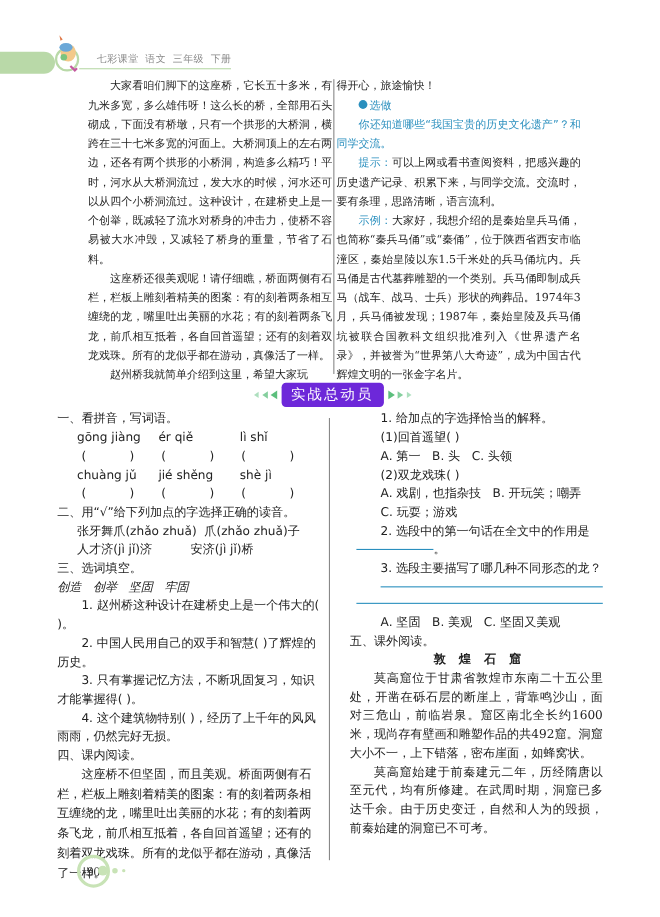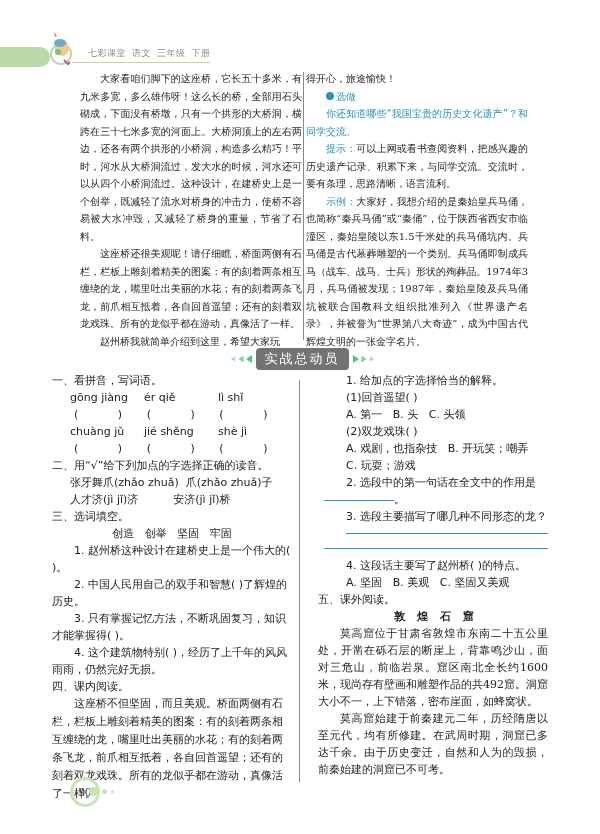--- a/index.html
+++ b/index.html
@@ -24,32 +24,32 @@
   .blue { color: #2a8fbe; font-family: "DejaVu Sans", sans-serif; }
   .bullet { display: inline-block; width: 8px; height: 8px; border-radius: 50%; background: #2a8fbe; margin-right: 2px; vertical-align: 0; }
 
   .section-banner { position: absolute; left: 212px; top: 348px; width: 180px; height: 22px; display: flex; align-items: center; justify-content: center; gap: 4px; }
   .tri-l, .tri-r { display: flex; gap: 2px; align-items: center; }
   .tri { width: 0; height: 0; border-top: 4px solid transparent; border-bottom: 4px solid transparent; }
   .tri-l .tri { border-right: 6px solid #5cbf7d; }
   .tri-r .tri { border-left: 6px solid #5cbf7d; }
   .tri.s1 { opacity: 0.5; transform: scale(0.7); }
   .tri.s2 { opacity: 0.75; transform: scale(0.85); }
-  .banner-label { background: #737373; color: #fff; font-family: "DejaVu Sans", sans-serif; font-size: 13px; padding: 2px 9px; border-radius: 4px; letter-spacing: 2px; }
+  .banner-label { background: #6d28d9; color: #fff; font-family: "DejaVu Sans", sans-serif; font-size: 13px; padding: 2px 9px; border-radius: 4px; letter-spacing: 2px; }
 
   .ex { position: absolute; font-family: "DejaVu Sans", sans-serif; font-size: 11px; line-height: 17px; color: #222; }
   .ex p { margin: 0; }
   .ex-left { left: 52px; top: 372px; width: 240px; }
   .ex-right { left: 324px; top: 372px; width: 224px; }
   .pinyin-row { display: flex; padding-left: 18px; }
   .pinyin-row span { display: inline-block; width: 76px; font-family: "DejaVu Sans", sans-serif; }
   .paren-row { display: flex; padding-left: 22px; }
   .paren-row span { display: inline-block; width: 76px; letter-spacing: 18px; }
   .pad1 { padding-left: 18px; }
-  .center { text-align: center; }
+  .center { text-align: left; font-style: italic; }
   .serif { font-family: "DejaVu Serif", serif; }
   .ans-line { height: 1px; background: #2a8fbe; margin: 8px 0 8px 0; }
   .ans-short { width: 70px; height: 1px; background: #2a8fbe; display: inline-block; vertical-align: middle; }
   .title-cn { text-align: center; font-weight: bold; letter-spacing: 4px; font-family: "DejaVu Serif", serif; }
 
   .page-num { position: absolute; left: 70px; top: 777px; width: 24px; height: 24px; border: 3px solid #c8e3b6; border-radius: 50%; font-family: Liberation Serif, serif; font-size: 12px; display: flex; align-items: center; justify-content: center; color: #333; }
   .dot { position: absolute; border-radius: 50%; background: #c8e3b6; }
 </style>
 </head>
 <body>
@@ -137,21 +137,20 @@
   <p class="indent">(1)回首遥望(      )</p>
   <p class="indent" style="white-space:pre">A. 第一   B. 头   C. 头领</p>
   <p class="indent">(2)双龙戏珠(      )</p>
   <p class="indent" style="white-space:pre">A. 戏剧，也指杂技   B. 开玩笑；嘲弄</p>
   <p class="indent">C. 玩耍；游戏</p>
   <p class="indent">2. 选段中的第一句话在全文中的作用是</p>
   <p><span class="ans-short"></span><span>。</span></p>
   <p class="indent">3. 选段主要描写了哪几种不同形态的龙？</p>
   <div class="ans-line" style="margin-left:22px"></div>
   <div class="ans-line" style="margin-top:14px"></div>
-  <p class="indent">4. 这段话主要写了赵州桥(      )的特点。</p>
   <p class="indent" style="white-space:pre">A. 坚固   B. 美观   C. 坚固又美观</p>
   <p style="margin-left:-6px">五、课外阅读。</p>
   <p class="title-cn">敦 煌 石 窟</p>
   <p class="indent serif" style="text-align:justify;margin-left:-6px">莫高窟位于甘肃省敦煌市东南二十五公里处，开凿在砾石层的断崖上，背靠鸣沙山，面对三危山，前临岩泉。窟区南北全长约1600米，现尚存有壁画和雕塑作品的共492窟。洞窟大小不一，上下错落，密布崖面，如蜂窝状。</p>
   <p class="indent serif" style="text-align:justify;margin-left:-6px">莫高窟始建于前秦建元二年，历经隋唐以至元代，均有所修建。在武周时期，洞窟已多达千余。由于历史变迁，自然和人为的毁损，前秦始建的洞窟已不可考。</p>
 </div>
 
 <div class="page-num">90</div>
 <div class="dot" style="left:89px;top:787px;width:9px;height:9px;"></div>
 <div class="dot" style="left:102px;top:789px;width:5px;height:5px;"></div>

